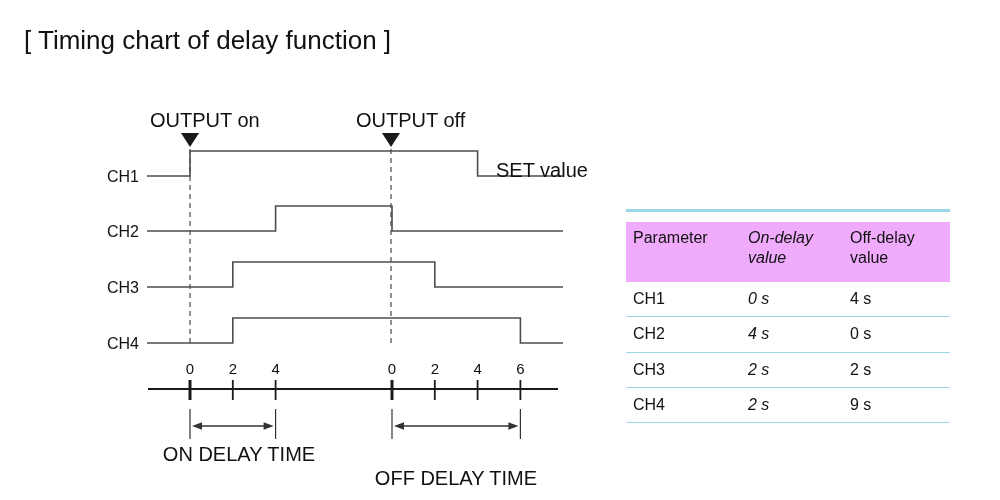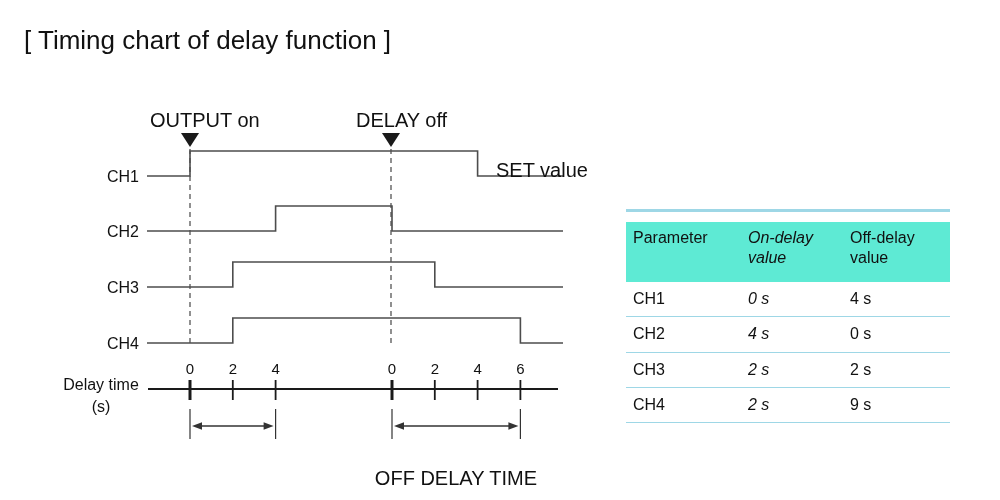--- a/index.html
+++ b/index.html
@@ -63,44 +63,41 @@
         <line x1="392" y1="409" x2="392" y2="439" stroke="#333333" stroke-width="1.2"></line>
         <line x1="520.4" y1="409" x2="520.4" y2="439" stroke="#333333" stroke-width="1.2"></line>
         <line x1="402" y1="426" x2="510.4" y2="426" stroke="#333333" stroke-width="1.5"></line>
         <polygon points="394,426 404,422.2 404,429.8" fill="#333333"></polygon>
         <polygon points="518.4,426 508.4,422.2 508.4,429.8" fill="#333333"></polygon>
       </g>
   </svg>
 
   <div class="abs title">[ Timing chart of delay function ]</div>
   <div class="abs lbl" style="left:150px;top:110px;">OUTPUT on</div>
-  <div class="abs lbl" style="left:356px;top:110px;">DELAY off</div>
+  <div class="abs lbl" style="left:356px;top:110px;">OUTPUT off</div>
   <div class="abs lbl" style="left:496px;top:140px;margin-top:20px;">SET value</div>
-  <div class="abs axis-label">
-    <span>Delay time</span><br>
-    <span>(s)</span>
-  </div>
+  <div class="abs lbl center" style="left:239px;top:444px;">ON DELAY TIME</div>
   <div class="abs lbl center" style="left:456px;top:444px;margin-top:24px;">OFF DELAY TIME</div>
   <div id="label-layer">
       <div class="abs ch-label" style="left:107px;top:169px;">CH1</div>
       <div class="abs ch-label" style="left:107px;top:224px;">CH2</div>
       <div class="abs ch-label" style="left:107px;top:280px;">CH3</div>
       <div class="abs ch-label" style="left:107px;top:336px;">CH4</div>
       <div class="tick-label" style="left:190px;top:361px;">0</div>
       <div class="tick-label" style="left:232.8px;top:361px;">2</div>
       <div class="tick-label" style="left:275.6px;top:361px;">4</div>
       <div class="tick-label" style="left:392px;top:361px;">0</div>
       <div class="tick-label" style="left:434.8px;top:361px;">2</div>
       <div class="tick-label" style="left:477.6px;top:361px;">4</div>
       <div class="tick-label" style="left:520.4px;top:361px;">6</div>
     </div>
 
   <div class="dtable">
     <div class="topline" id="tbl-topline" style="background: rgb(158, 215, 230);"></div>
-    <div class="thead" id="tbl-head" style="background: #5eead4;">
+    <div class="thead" id="tbl-head" style="background: #f0abfc;">
       <span class="col-p">Parameter</span>
       <span class="col-on">
           <span class="wrapcell">On-delay value</span>
         </span>
       <span class="col-off">
           <span class="wrapcell">Off-delay value</span>
         </span>
     </div>
     <div id="tbl-body">
         <div class="trow" style="border-bottom: 1.5px solid rgb(158, 215, 230);">

